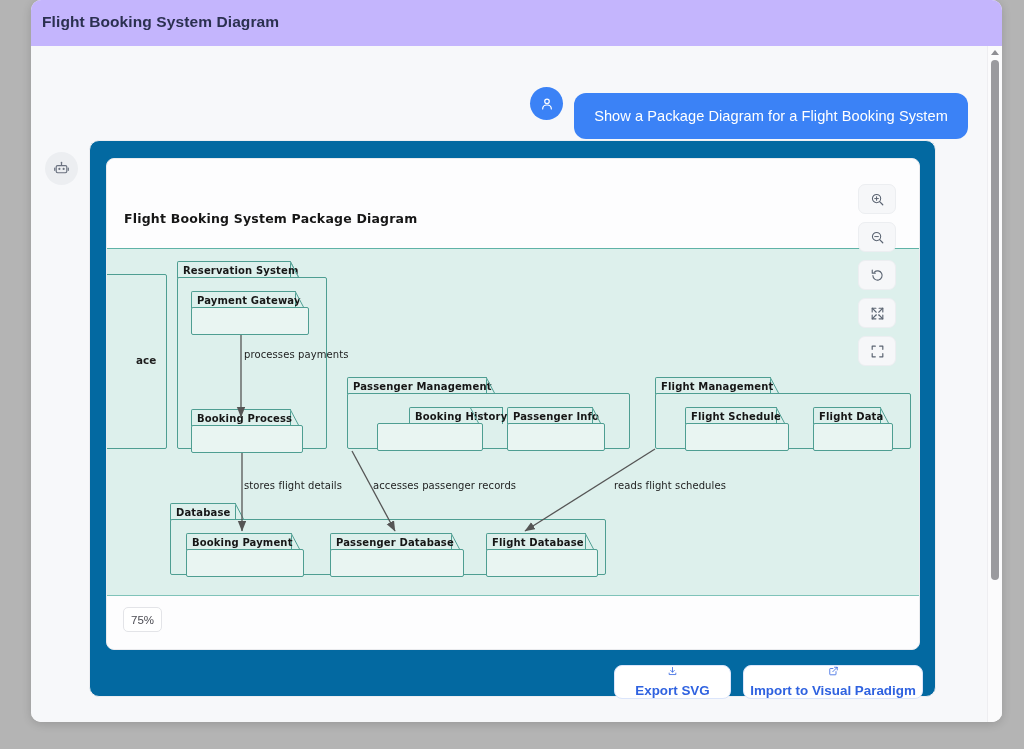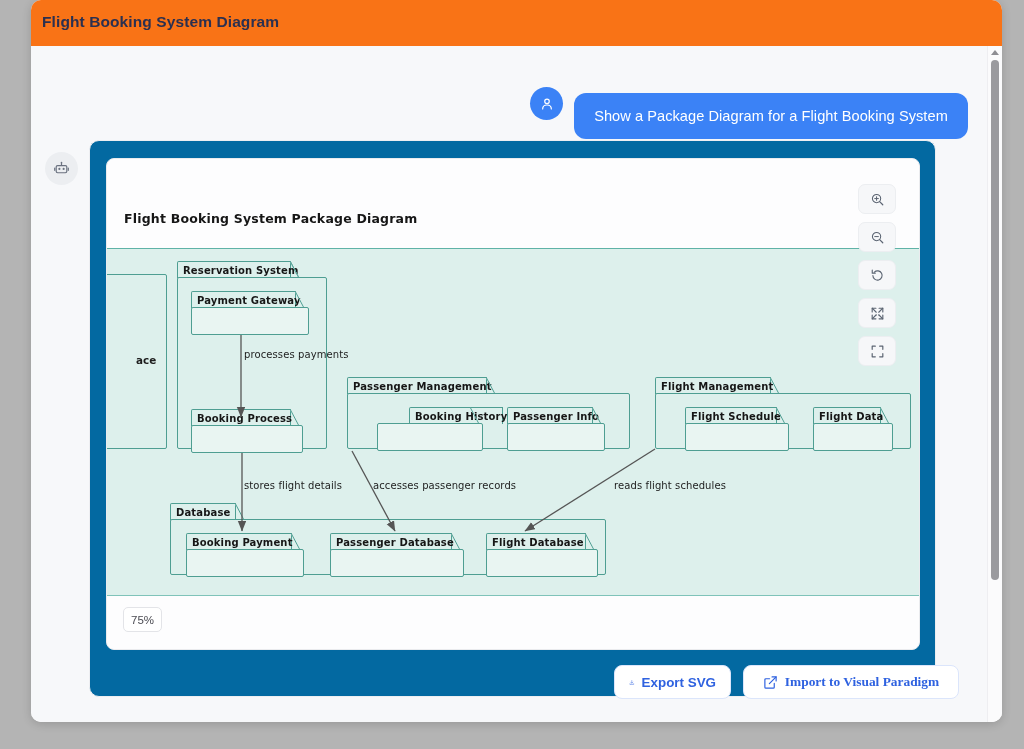--- a/index.html
+++ b/index.html
@@ -23,21 +23,21 @@
     border-radius: 10px;
     box-shadow: 0 2px 10px rgba(0,0,0,0.16);
     overflow: hidden;
   }
 
   #title-bar {
     position: absolute;
     left: 0; top: 0;
     width: 971px;
     height: 60px;
-    background: #f97316;
+    background: #c4b5fd;
     border-bottom: 1px solid #e9e9ed;
     box-sizing: border-box;
   }
   #title-bar .title {
     position: absolute;
     left: 11px;
     top: 13px;
     font-size: 15.5px;
     font-weight: bold;
     color: #2b3050;
@@ -245,29 +245,30 @@
     height: 34px;
     background: #ffffff;
     border: 1px solid #dbe5fb;
     border-radius: 8px;
     display: flex;
     align-items: center;
     justify-content: center;
     gap: 7px;
     box-sizing: border-box;
     padding: 0 14px;
+    flex-direction: column;
   }
   .action-btn .lbl {
     font-size: 13.4px;
     font-weight: bold;
     color: #2f62e0;
     white-space: nowrap;
   }
   #export-svg-button { left: 524px; width: 117px; }
-  #import-vp-button  { left: 653px; width: 216px; font-family: Liberation Serif, serif; }
+  #import-vp-button  { left: 653px; width: 180px; }
 
   
   .pkg {
     position: absolute;
   }
   .pkg-tab {
     position: absolute;
     left: 0;
     top: 0;
     height: 17px;

